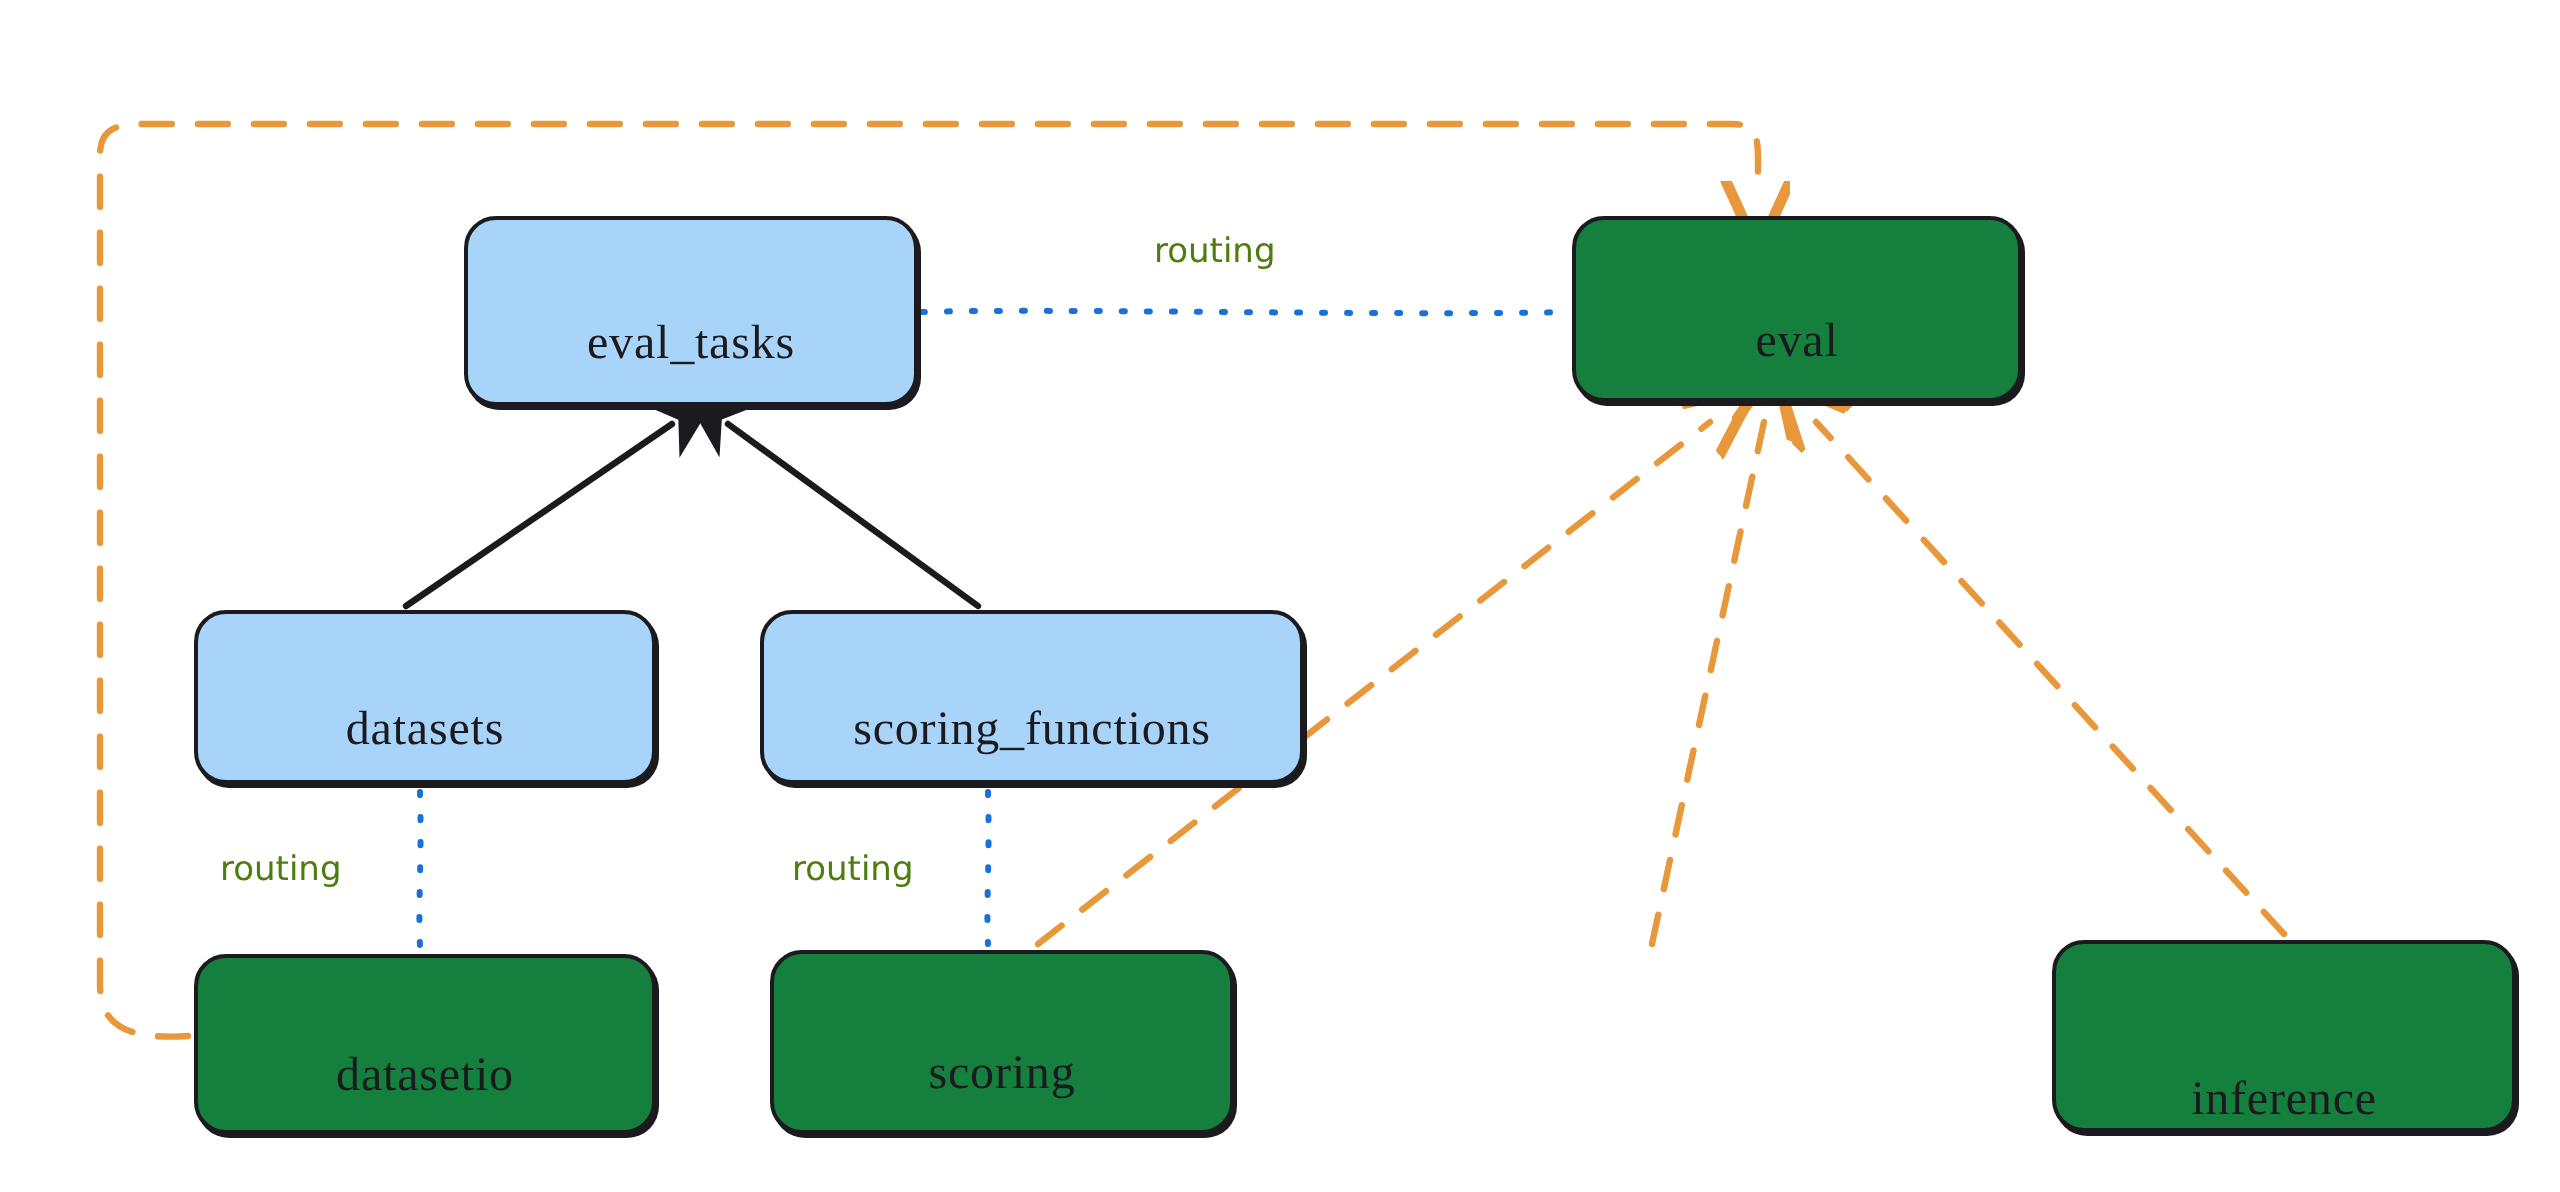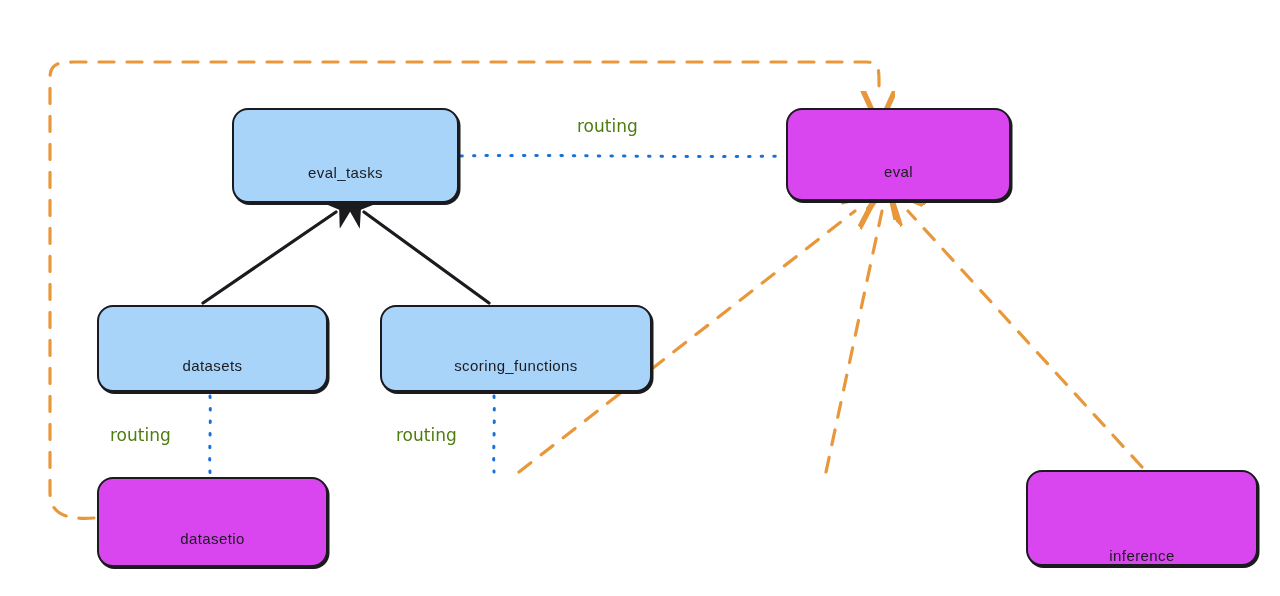--- a/index.html
+++ b/index.html
@@ -30,30 +30,30 @@
     box-sizing: border-box;
     display: flex;
     align-items: center;
     justify-content: center;
     border: 2.5px solid #1b1b1f;
     border-radius: 16px;
     box-shadow: 1.5px 2px 0 0 #1b1b1f;
     z-index: 3;
   }
   .node-label {
-    font-family: Liberation Sans, sans-serif;
-    font-size: 15px;
+    font-family: Liberation Serif, serif;
+    font-size: 24px;
     color: #1b1b1f;
     letter-spacing: 0.4px;
     white-space: nowrap;
     user-select: none;
     margin-top: 33px;
   }
   .node.blue { background: #a9d4fa; }
-  .node.green { background: #d946ef; }
+  .node.green { background: #15803d; }
 
   .edge-label {
     position: absolute;
     font-family: "DejaVu Sans", sans-serif;
     font-size: 17px;
     color: #4d7c0f;
     white-space: nowrap;
     z-index: 4;
     user-select: none;
   }
@@ -117,20 +117,23 @@
   </div>
 
   <div class="node blue" style="left:380px; top:305px; width:272px; height:87px;">
     <span class="node-label">scoring_functions</span>
   </div>
 
   <div class="node green" style="left:97px; top:477px; width:231px; height:90px;">
     <span class="node-label">datasetio</span>
   </div>
 
+  <div class="node green" style="left:385px; top:475px; width:232px; height:92px;">
+    <span class="node-label">scoring</span>
+  </div>
 
 
   <div class="node green" style="left:1026px; top:470px; width:232px; height:96px;align-items:flex-end;">
     <span class="node-label">inference</span>
   </div>
 
   <div class="edge-label" style="left:577px; top:116px;">routing</div>
 
   <div class="edge-label" style="left:110px; top:425px;">routing</div>
 

